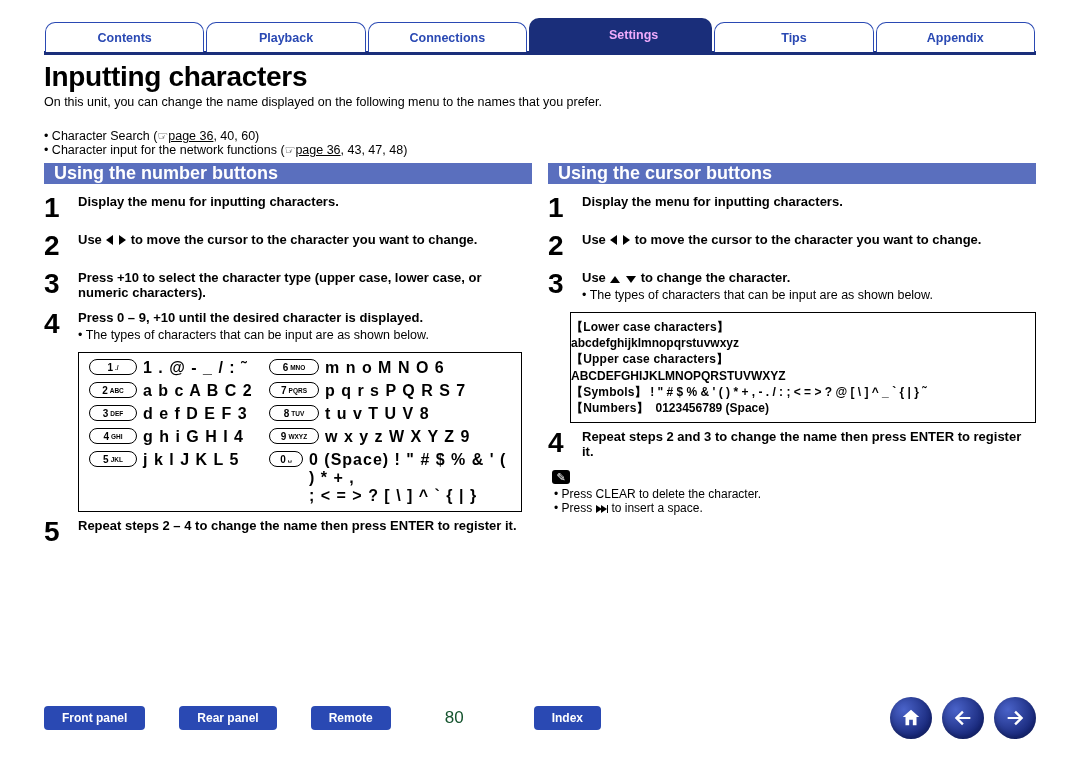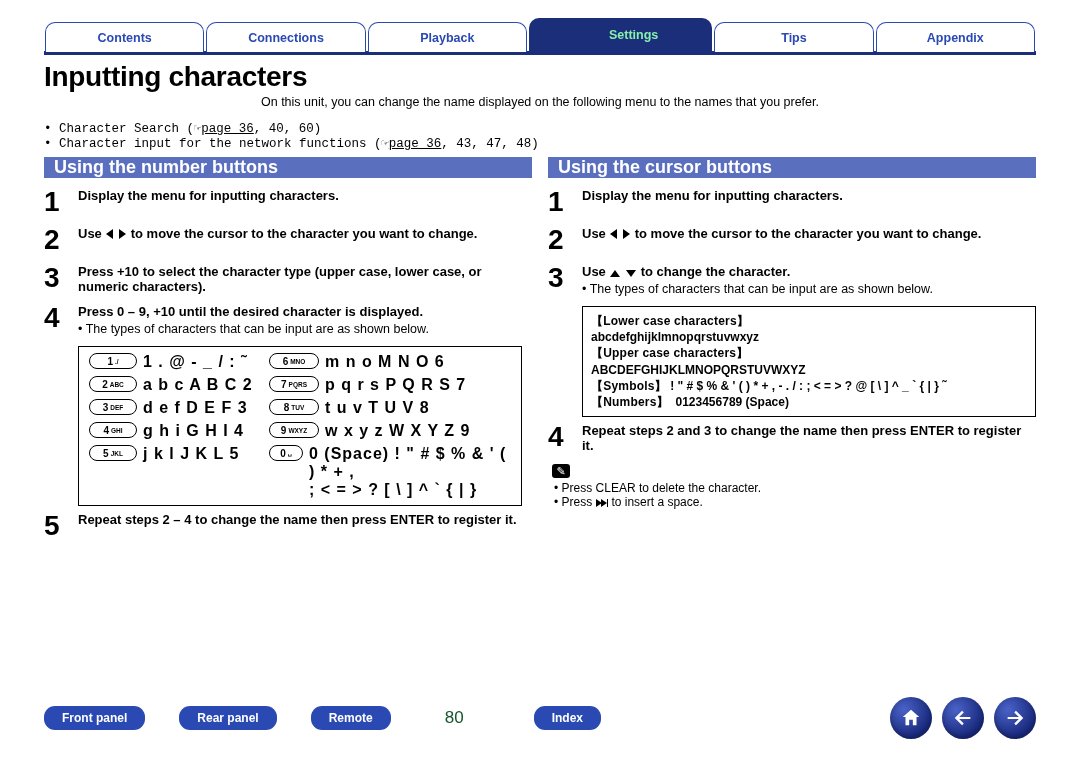--- a/index.html
+++ b/index.html
@@ -44,41 +44,41 @@
     border-left: 1.5px solid var(--blue-primary);
     border-right: 1.5px solid var(--blue-primary);
     border-bottom: none;
     border-top-left-radius: 10px;
     border-top-right-radius: 10px;
     margin: 0 1px;
     cursor: pointer;
   }
   .tab.active {
     background: var(--blue-dark);
-    color: #86efac;
+    color: #f0abfc;
     height: 34px;
     line-height: 34px;
     border: none;
     padding-left: 26px;
   }
   .tab-underline {
     height: 4px;
     background: var(--blue-dark);
     margin-top: -1px;
   }
 
   
   h1 {
     margin: 6px 0 2px 0;
     font-size: 28px;
     font-weight: 800;
     letter-spacing: -0.3px;
   }
-  .intro { font-size: 12.5px; margin: 2px 0 12px 0; text-align: center; }
-  .bullets { padding: 0; margin: 2px 0 4px 0; list-style: none; font-size: 12.5px; font-family: Liberation Mono, monospace; }
+  .intro { font-size: 12.5px; margin: 2px 0 20px 0; }
+  .bullets { padding: 0; margin: 2px 0 4px 0; list-style: none; font-size: 12.5px; }
   .bullets li::before { content: "\2022  "; }
   .link { text-decoration: underline; color: #000; }
   .hand { font-size: 12px; }
 
   
   .cols {
     display: flex;
     gap: 16px;
     margin-top: 6px;
   }
@@ -147,22 +147,22 @@
   }
   .kp-btn small { font-size: 6.5px; margin-left: 2px; font-weight: bold; }
   .kp-text { letter-spacing: 1px; font-size: 16px; }
   .kp-span-row { grid-column: 3 / 5; display: flex; gap: 6px; }
   .kp-span-row .kp-btn { flex: 0 0 auto; }
   .kp-span-row .kp-text-wrap { flex: 1; }
 
   
   .charbox {
     border: 1.5px solid #000;
-    margin: 6px 0 6px 34px;
-    padding: 6px 8px;
+    margin: 6px 0 6px 22px;
+    padding: 6px 0;
     font-size: 12px;
     font-weight: bold;
     line-height: 1.35;
   }
   .charbox .lbl { letter-spacing: .2px; }
   .normal-w { font-weight: bold; }
 
   
   .hintblock {
     margin: 8px 0 0 4px;
@@ -205,21 +205,21 @@
     padding: 0 44px;
     display: flex;
     align-items: center;
   }
   .fbtn {
     background: var(--blue-primary);
     color: #fff;
     font-weight: bold;
     font-size: 12px;
     padding: 5px 18px;
-    border-radius: 11px;
+    border-radius: 4px;
     margin-right: 34px;
     cursor: pointer;
   }
   .pagenum {
     font-size: 17px;
     color: #14532d;
     font-weight: 500;
     margin: 0 70px 0 20px;
   }
   .footer-right {
@@ -239,22 +239,22 @@
   }
   .navcircle svg { width: 22px; height: 22px; fill: #fff; }
 </style>
 </head>
 <body>
 
 <div class="page">
 
   <div class="tabs">
     <div class="tab">Contents</div>
+    <div class="tab">Playback</div>
     <div class="tab">Connections</div>
-    <div class="tab">Playback</div>
     <div class="tab active">Settings</div>
     <div class="tab">Tips</div>
     <div class="tab">Appendix</div>
   </div>
   <div class="tab-underline"></div>
 
   <h1>Inputting characters</h1>
   <div class="intro">On this unit, you can change the name displayed on the following menu to the names that you prefer.</div>
   <ul class="bullets">
     <li>

